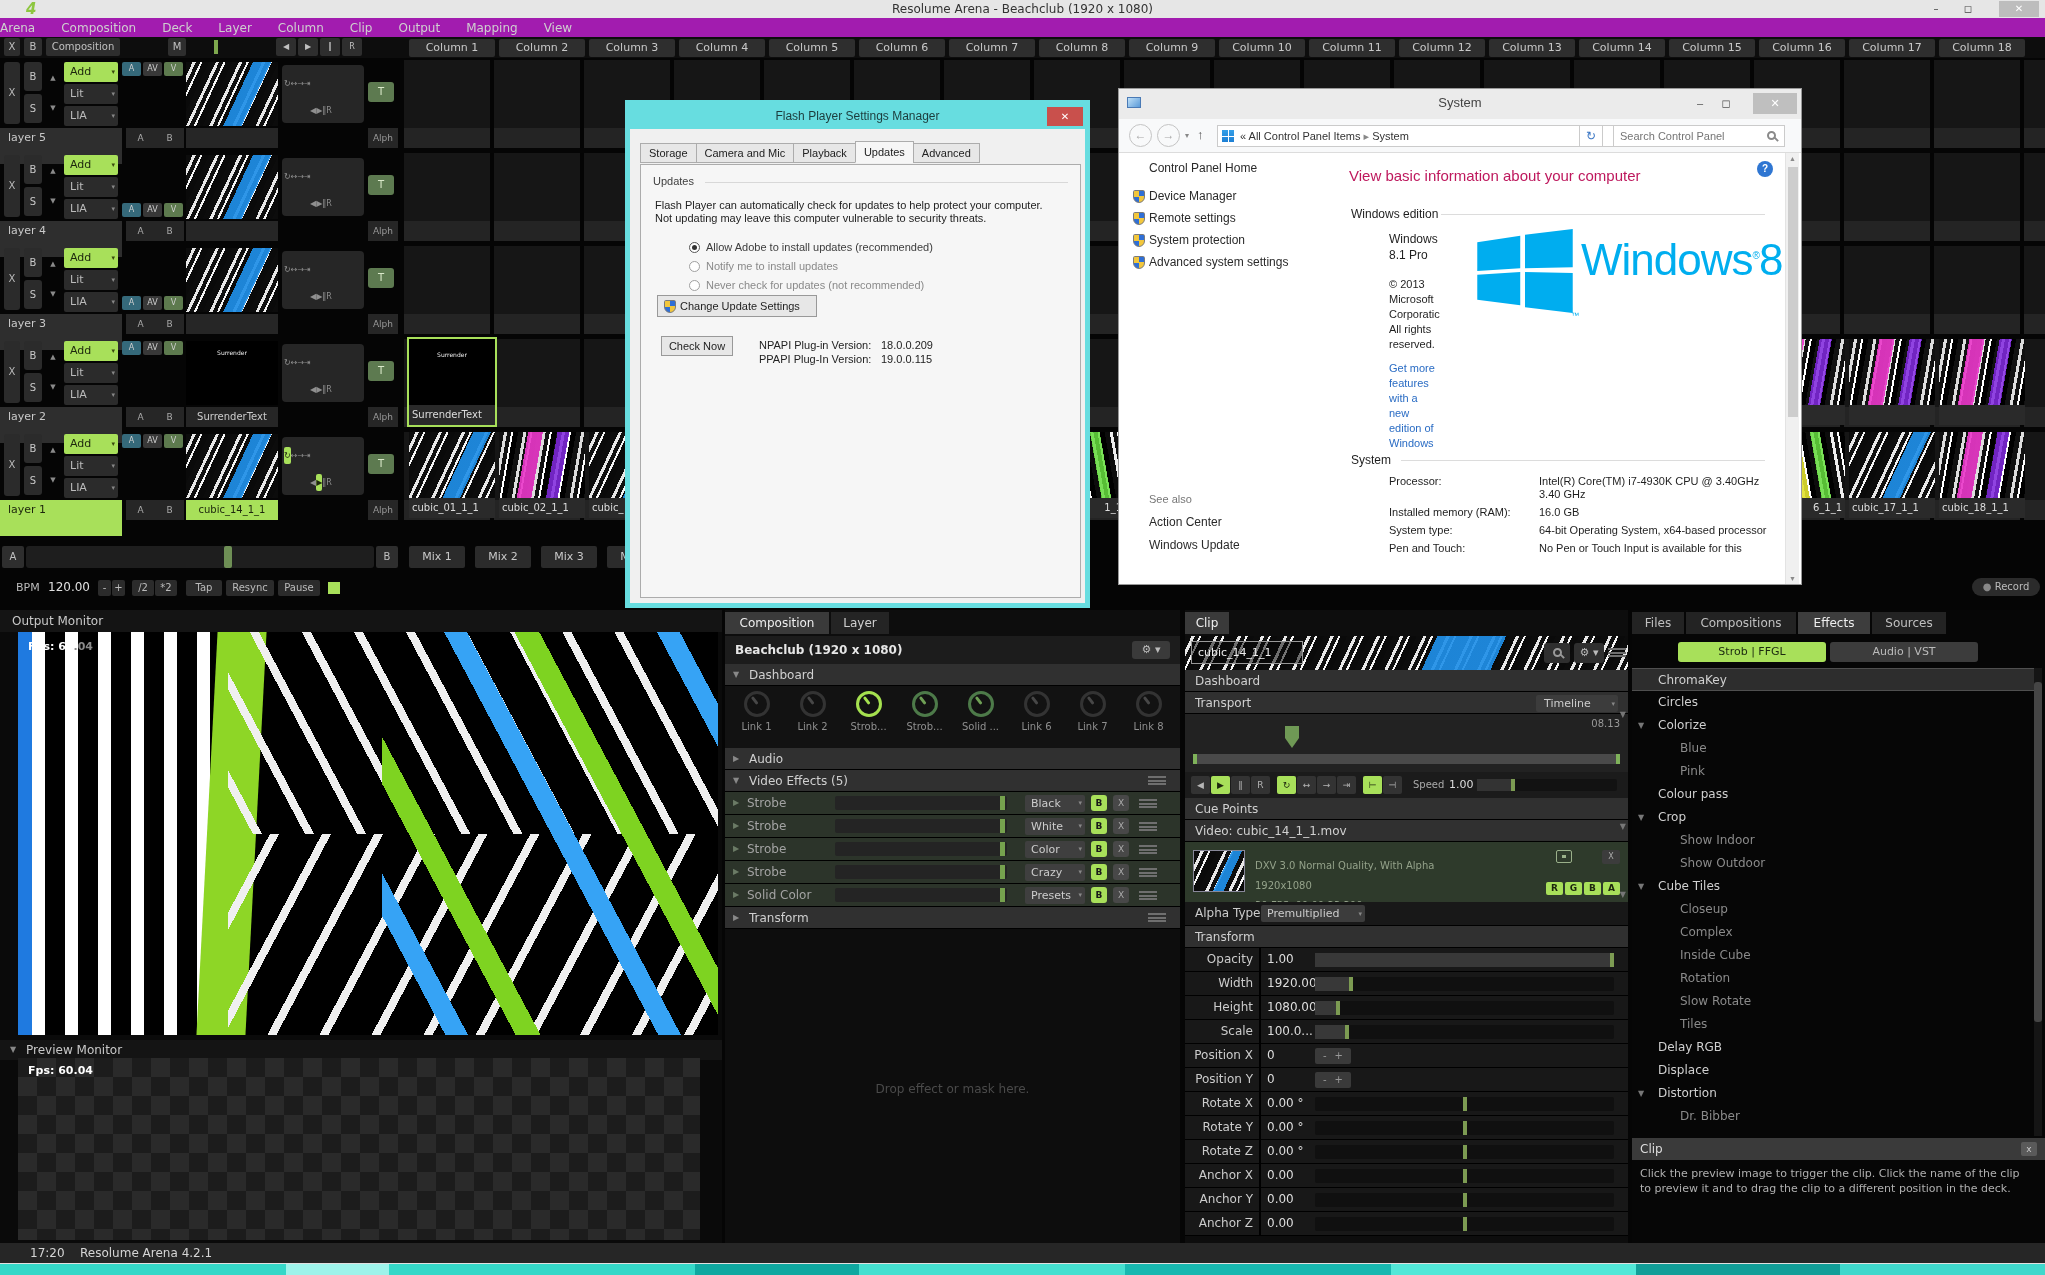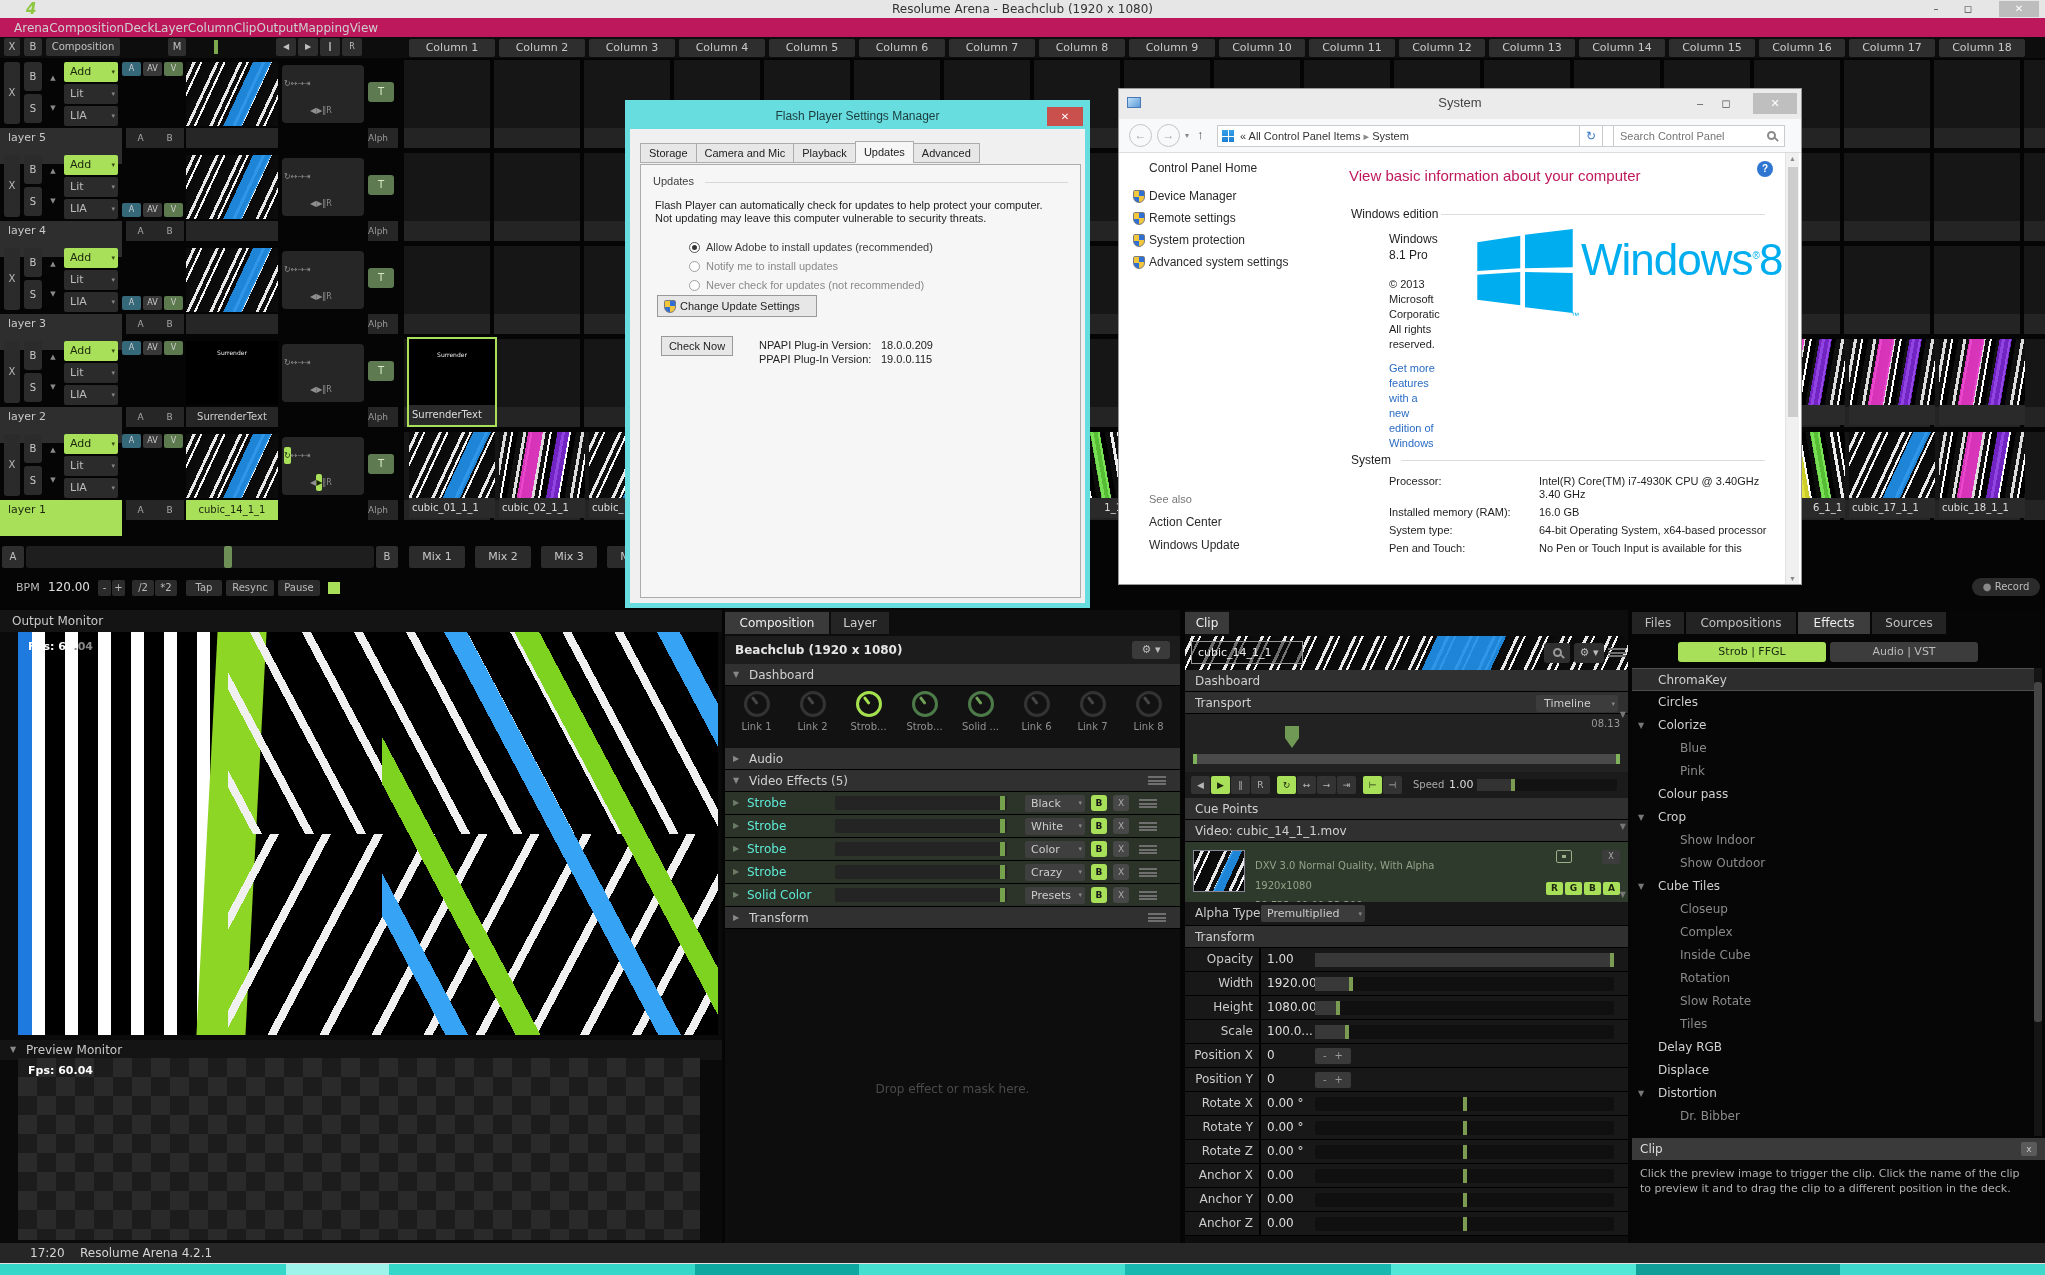--- a/index.html
+++ b/index.html
@@ -5,21 +5,21 @@
 *{box-sizing:border-box;margin:0;padding:0}
 html,body{width:2045px;height:1275px;overflow:hidden}
 body{font-family:"DejaVu Sans",sans-serif;font-size:11px;color:#c8c8c8;background:#050505;position:relative}
 b,i{font-style:normal}
 
 #titlebar{position:absolute;left:0;top:0;width:2045px;height:18px;background:#e6e6e6;color:#222;font-size:12px}
 #titlebar .logo{position:absolute;left:26px;top:0px;color:#8dc63f;font-weight:bold;font-size:15px;font-style:italic}
 #titlebar .ttl{position:absolute;left:0;right:0;top:2px;text-align:center;color:#333}
 .wbtn{position:absolute;top:1px;width:26px;height:16px;text-align:center;line-height:15px;color:#444;font-size:10px}
 #tb-close{background:#bdbdbd;color:#fff;width:40px}
-#menubar{position:absolute;left:0;top:18px;width:2045px;height:19px;background:#be185d;display:flex;align-items:center;padding-left:14px;}
+#menubar{position:absolute;left:0;top:18px;width:2045px;height:19px;background:#a21caf;display:flex;align-items:center;padding-left:0;gap:26px}
 #menubar span{color:#cfcfcf;font-size:12px}
 
 #comprow{position:absolute;left:0;top:37px;width:2045px;height:21px;background:#0d0d0d}
 .sqbtn{position:absolute;background:#2e2e2e;border-radius:2px;color:#c0c0c0;text-align:center;font-size:10px;line-height:17px}
 #colhdrs{position:absolute;left:409px;top:39px;display:flex;gap:4px}
 .colhdr{width:86px;height:18px;background:#2e2e2e;color:#c9c9c9;text-align:center;line-height:18px;font-size:11px;border-radius:2px}
 
 #layers{position:absolute;left:0;top:60px;width:2045px}
 .layer{position:relative;height:90px;margin-bottom:3px}
 .lgrid{position:absolute;left:404px;right:0;top:0;height:68px;background:repeating-linear-gradient(90deg,#161616 0 86px,#040404 86px 90px)}
@@ -42,21 +42,21 @@
 .ltrans{position:absolute;left:282px;top:5px;width:82px;height:58px;background:#262626;border-radius:4px;padding:4px 2px}
 .ltrans .trow1,.ltrans .trow2{display:flex;justify-content:space-around;height:24px}
 .ltrans span{width:17px;height:17px;margin-top:3px;text-align:center;line-height:17px;font-size:8px;color:#8f8f8f;border-radius:2px}
 .layer.active .trow1 span:first-child,.layer.active .trow2 span:nth-child(2){background:#a8e05a;color:#1d260d}
 .ltT{position:absolute;left:368px;top:22px;width:26px;height:20px;background:#5d7a50;border-radius:3px;color:#d9e8c9;text-align:center;line-height:20px;font-size:10px}
 .lname{position:absolute;left:0;top:68px;width:122px;height:36px;background:#2e2e2e;line-height:20px;padding-left:8px;font-size:11px;color:#c9c9c9}
 .layer.active .lname{background:#a8e05a;color:#1d260d}
 .labx{position:absolute;left:126px;top:68px;width:58px;height:20px;background:#262626;line-height:20px;font-size:9px;color:#aaa;display:flex;justify-content:space-around}
 .lclip{position:absolute;left:186px;top:68px;width:92px;height:20px;background:#262626;line-height:20px;text-align:center;font-size:10px;color:#ccc;overflow:hidden;white-space:nowrap}
 .layer.active .lclip{background:#a8e05a;color:#1d260d}
-.lalpha{position:absolute;left:368px;top:68px;width:30px;height:20px;background:#262626;text-align:left;line-height:20px;font-size:9px;color:#999}
+.lalpha{position:absolute;left:368px;top:68px;width:30px;height:20px;background:#262626;text-align:center;line-height:20px;font-size:9px;color:#999}
 
 .clipcell{position:absolute;width:86px;z-index:5}
 .clipcell .body{height:66px}
 .clipcell .lbl{height:20px;background:#2a2a2a;line-height:20px;font-size:10px;color:#ddd;padding:0 3px;overflow:hidden;white-space:nowrap}
 .clipcell .lbl.r{text-align:right}
 .clipcell.sel{outline:2px solid #a8e05a}
 
 .g1{background:linear-gradient(115deg,transparent 55%,rgba(31,143,232,.92) 55% 70%,transparent 70%),repeating-linear-gradient(115deg,#0c0c0c 0 6px,#e8e8e8 6px 9px,#101010 9px 13px,#f5f5f5 13px 15px,#0a0a0a 15px 21px)}
 .g2{background:linear-gradient(100deg,transparent 30%,rgba(232,56,200,.92) 30% 45%,transparent 45% 60%,rgba(130,40,225,.85) 60% 72%,transparent 72%),repeating-linear-gradient(100deg,#111 0 5px,#ddd 5px 8px,#111 8px 12px,#fff 12px 14px,#000 14px 19px)}
 .g3{background:linear-gradient(80deg,transparent 40%,rgba(225,225,45,.9) 40% 52%,transparent 52% 64%,rgba(100,220,60,.85) 64% 74%,transparent 74%),repeating-linear-gradient(80deg,#0c0c0c 0 5px,#eee 5px 8px,#111 8px 12px,#fff 12px 14px,#000 14px 19px)}
@@ -101,21 +101,21 @@
 #mp-gear{position:absolute;right:10px;top:5px;width:38px;height:18px;background:#3a3a3a;border-radius:3px;color:#bbb;text-align:center;line-height:18px;font-size:11px}
 #knobs{position:absolute;left:0;top:76px;width:455px;height:62px;background:#121212;display:flex;justify-content:center;gap:8px;padding-top:4px}
 .kn{width:48px;text-align:center}
 .knob{width:26px;height:26px;border:3px solid #333;border-radius:50%;margin:1px auto 3px;position:relative}
 .knob::after{content:"";position:absolute;left:9px;top:1px;width:3px;height:9px;background:#474747;border-radius:2px;transform:rotate(-38deg);transform-origin:50% 100%}
 .kn.on .knob{border-color:#4d7a49}.kn.on .knob::after{background:#6fa055}
 .kn.bright .knob{border-color:#a5e14f}.kn.bright .knob::after{background:#a5e14f}
 .kn span{font-size:10px;color:#8f8f8f}
 .fxrow{position:relative;height:23px;background:#2c342a;border-bottom:1px solid #000;line-height:22px}
 .fxrow .arr{position:absolute;left:8px;color:#667;color:#6b7b66;font-size:8px}
-.fxname{position:absolute;left:22px;font-size:12px;color:#5eead4}
+.fxname{position:absolute;left:22px;font-size:12px;color:#a3a3a3}
 .fxslider{position:absolute;left:110px;top:4px;width:172px;height:14px;background:#242424;border-radius:2px}
 .fxslider .notch{position:absolute;right:2px;top:0;width:5px;height:14px;background:#76a24e}
 .fxpreset{position:absolute;left:300px;top:3px;width:60px;height:17px;background:#3f3f3f;border-radius:2px;font-size:11px;color:#ccc;line-height:17px;padding-left:6px}
 .bbtn{position:absolute;left:366px;top:3px;width:16px;height:16px;background:#a8e05a;border-radius:3px;color:#1a1a1a;font-weight:bold;font-size:9px;text-align:center;line-height:16px}
 .xbtn{position:absolute;left:388px;top:3px;width:16px;height:16px;background:#484848;border-radius:3px;color:#aaa;font-size:9px;text-align:center;line-height:16px}
 .fxrow .ham{position:absolute;left:414px;top:7px}
 #drop-hint{position:absolute;left:0;top:472px;width:455px;text-align:center;color:#4a4a4a;font-size:12px}
 
 #cp-namebar{position:absolute;left:0;top:26px;width:443px;height:34px;overflow:hidden}
 #cp-namebar .bg{position:absolute;inset:0}

